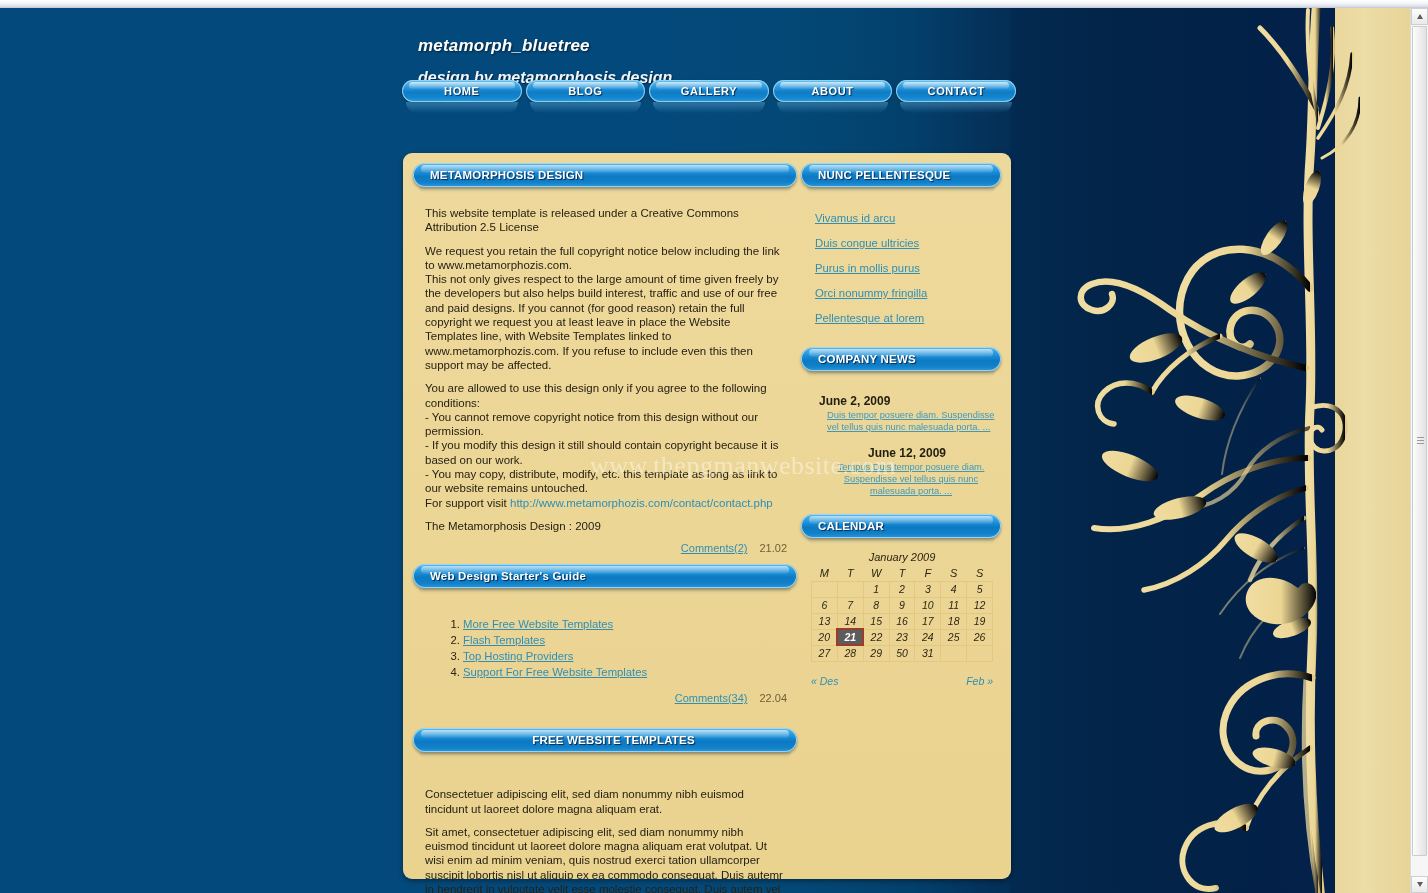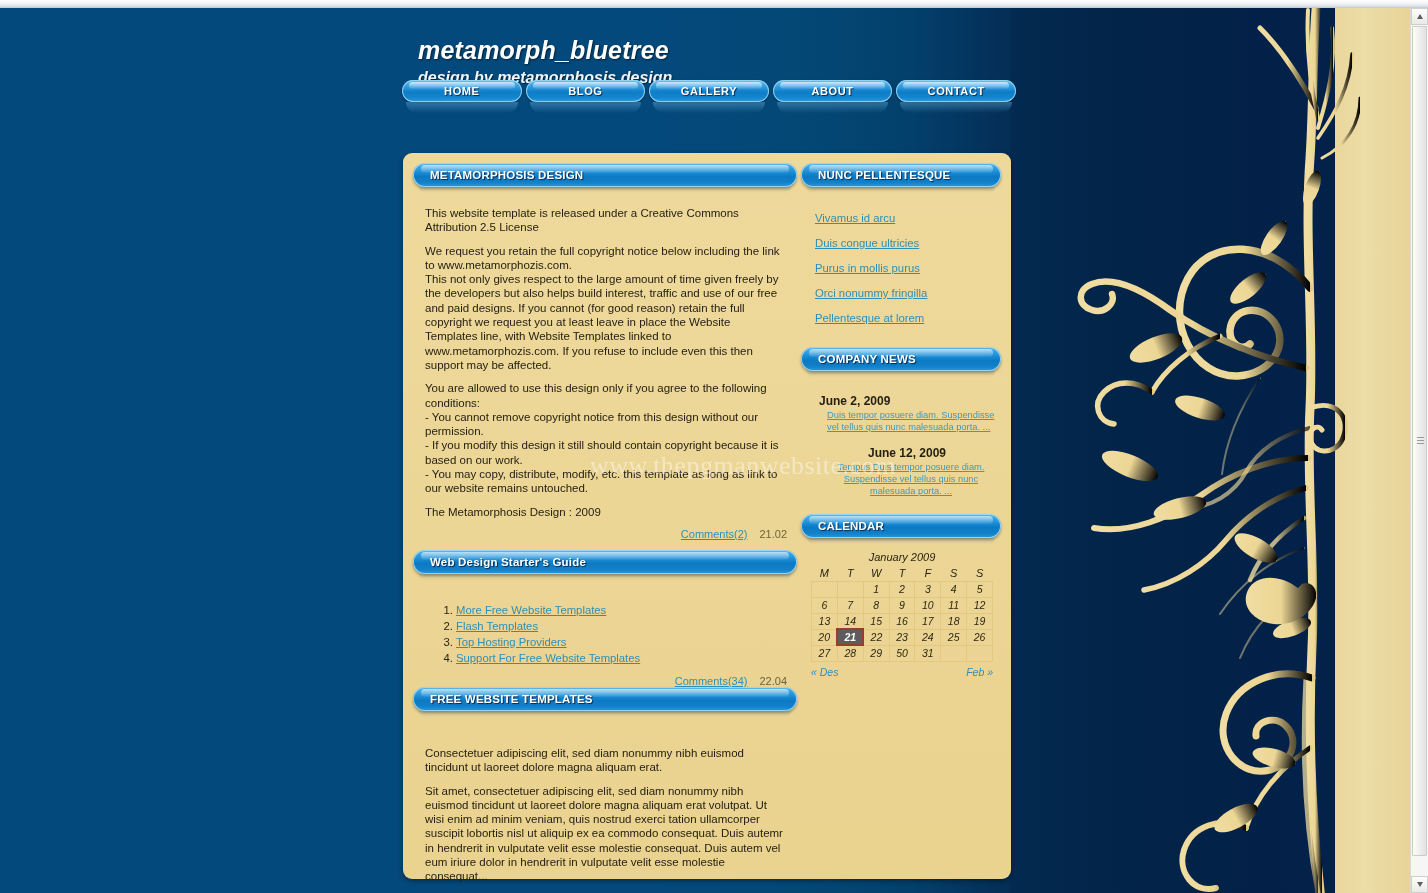--- a/index.html
+++ b/index.html
@@ -54,21 +54,21 @@
     width: 300px; height: 920px;
     pointer-events: none;
   }
 
   
   #header {
     position: absolute; left: 405px; top: 14px; width: 610px; height: 110px;
   }
   #site-title {
     position: absolute; left: 13px; top: 14px;
-    font-size: 25px; font-weight: bold; font-style: italic;
+    font-size: 17px; font-weight: bold; font-style: italic;
     color: #ffffff; letter-spacing: 0.2px;
     text-shadow: 1px 1px 2px rgba(0,0,0,0.55);
   }
   #site-tagline {
     position: absolute; left: 13px; top: 47px;
     font-size: 16px; font-weight: bold; font-style: italic;
     color: #f2f6fa;
     text-shadow: 1px 1px 1px rgba(0,0,0,0.5);
   }
 
@@ -167,21 +167,21 @@
   .meta-row {
     text-align: right; padding-right: 10px; margin-top: 6px;
     font-size: 11px; color: #7d6d40;
   }
   .meta-row .cm {
     color: #2f90b7; text-decoration: underline; cursor: pointer;
   }
   .meta-row .tm { margin-left: 12px; color: #6f6235; }
 
   ol.links {
-    margin: 5px; padding: 0 0 0 38px;
+    margin: 12px; padding: 0 0 0 38px;
     font-size: 11.3px; line-height: 15px; color: #2a2311;
   }
   ol.links li { margin: 0 0 1px 0; }
   ol.links a { color: #2f8fb6; text-decoration: underline; cursor: pointer; }
 
   
   .side-links { padding: 8px 0 6px 14px; }
   .side-links a {
     display: block; margin-bottom: 13px;
     font-size: 11.3px; color: #2f8fb6; text-decoration: underline;
@@ -212,21 +212,21 @@
     border: 1px solid #e3c97f;
     text-align: center; font-size: 10.5px; color: #2d2713;
   }
   table.cal td.empty { border-color: #e3c97f; }
   table.cal td.today {
     background: #5c5c5c; color: #ffffff; font-weight: bold;
     border: 2px solid #9b3b2b;
   }
   #cal-nav {
     display: flex; justify-content: space-between;
-    width: 182px; margin: 4px auto 0 auto;
+    width: 182px; margin: 13px auto 0 auto;
     font-size: 10.5px;
   }
   #cal-nav a { color: #2f8fb6; text-decoration: none; cursor: pointer; }
 
   
   #watermark {
     position: absolute; left: 590px; top: 443px;
     font-family: Liberation Serif, serif;
     font-size: 26px; color: rgba(255,255,255,0.42);
     letter-spacing: 0.5px; white-space: nowrap;
@@ -379,41 +379,42 @@
         </div>
         <div class="bar-shadow"></div>
         <div class="body-text" style="padding-top:12px;">
           <p>This website template is released under a Creative Commons Attribution 2.5 License</p>
           <p class="tight">We request you retain the full copyright notice below including the link to www.metamorphozis.com.</p>
           <p>This not only gives respect to the large amount of time given freely by the developers but also helps build interest, traffic and use of our free and paid designs. If you cannot (for good reason) retain the full copyright we request you at least leave in place the Website Templates line, with Website Templates linked to www.metamorphozis.com. If you refuse to include even this then support may be affected.</p>
           <p class="tight">You are allowed to use this design only if you agree to the following conditions:</p>
           <p class="tight">- You cannot remove copyright notice from this design without our permission.</p>
           <p class="tight">- If you modify this design it still should contain copyright because it is based on our work.</p>
           <p class="tight">- You may copy, distribute, modify, etc. this template as long as link to our website remains untouched.</p>
+          <p class="tight"><span>For support visit </span><a>http://www.metamorphozis.com/contact/contact.php</a></p>
           <p style="margin-top:9px;">The Metamorphosis Design : 2009</p>
         </div>
         <div class="meta-row">
           <span class="cm">Comments(2)</span><span class="tm">21.02</span>
         </div>
 
         <div class="bar" style="margin-top:10px;">
           <span class="bar-label">Web Design Starter's Guide</span>
         </div>
         <div class="bar-shadow"></div>
         <ol class="links" style="margin-top:22px;">
           <li><a>More Free Website Templates</a></li>
           <li><a>Flash Templates</a></li>
           <li><a>Top Hosting Providers</a></li>
           <li><a>Support For Free Website Templates</a></li>
         </ol>
         <div class="meta-row" style="margin-top:9px;">
           <span class="cm">Comments(34)</span><span class="tm">22.04</span>
         </div>
 
-        <div class="bar" style="margin-top:0;">
+        <div class="bar" style="margin-top:24px;justify-content:center;">
           <span class="bar-label">FREE WEBSITE TEMPLATES</span>
         </div>
         <div class="bar-shadow"></div>
         <div class="body-text" style="padding-top:28px;">
           <p>Consectetuer adipiscing elit, sed diam nonummy nibh euismod tincidunt ut laoreet dolore magna aliquam erat.</p>
           <p>Sit amet, consectetuer adipiscing elit, sed diam nonummy nibh euismod tincidunt ut laoreet dolore magna aliquam erat volutpat. Ut wisi enim ad minim veniam, quis nostrud exerci tation ullamcorper suscipit lobortis nisl ut aliquip ex ea commodo consequat. Duis autemr in hendrerit in vulputate velit esse molestie consequat. Duis autem vel eum iriure dolor in hendrerit in vulputate velit esse molestie consequat...</p>
         </div>
 
       </div>
 

